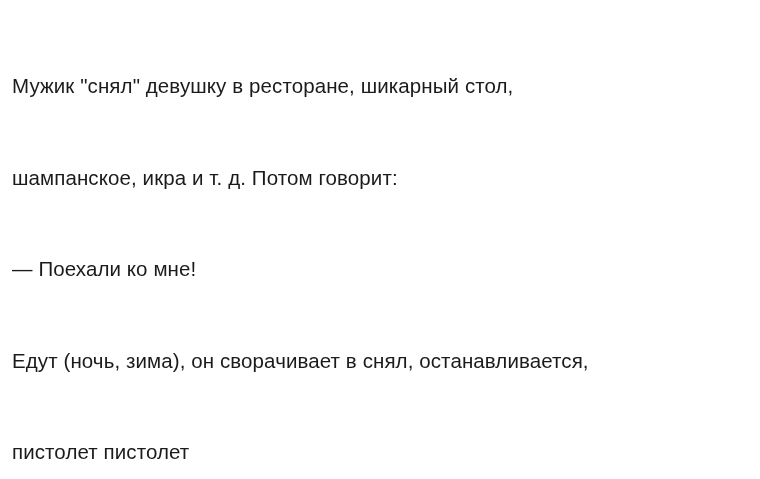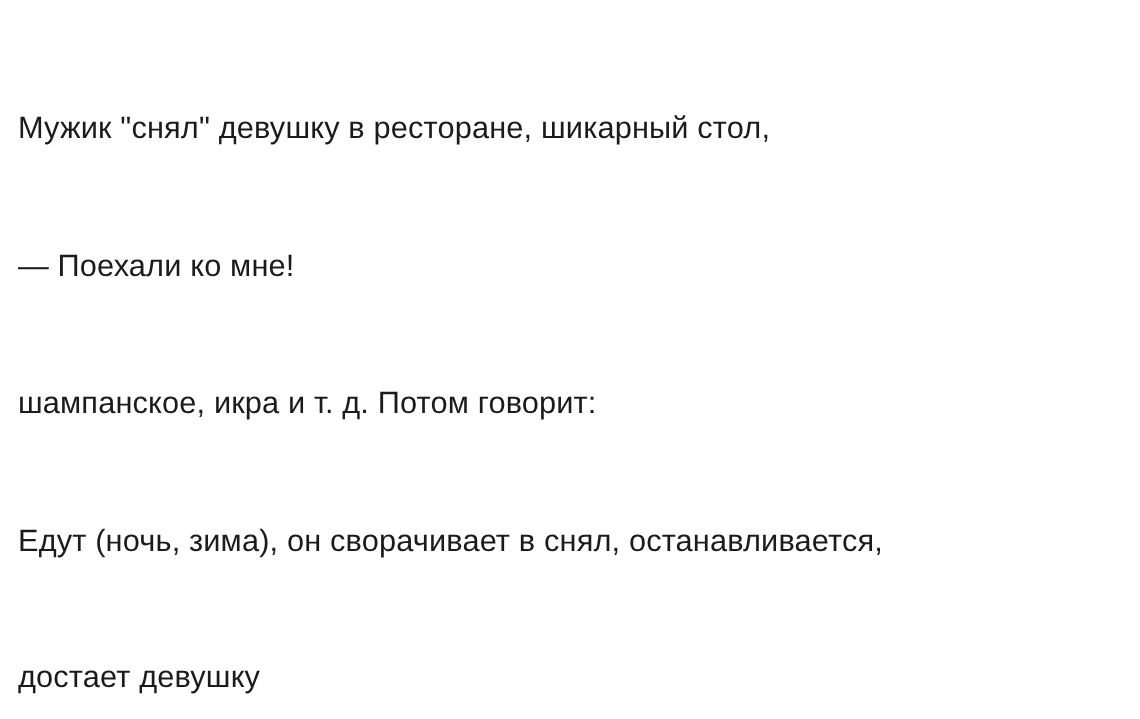--- a/index.html
+++ b/index.html
@@ -43,24 +43,24 @@
     overflow: hidden;
     white-space: pre;
   }
 </style>
 </head>
 <body>
 
 <div class="page">
   <div class="joke-text">
     <span class="line">Мужик "снял" девушку в ресторане, шикарный стол,</span>
+    <span class="line">шампанское, икра и т. д. Потом говорит:</span>
     <span class="line">— Поехали ко мне!</span>
-    <span class="line">шампанское, икра и т. д. Потом говорит:</span>
     <span class="line">Едут (ночь, зима), он сворачивает в снял, останавливается,</span>
-    <span class="line">достает девушку</span>
+    <span class="line">пистолет пистолет</span>
     
     
     
     
     
     
     
     
     
     

